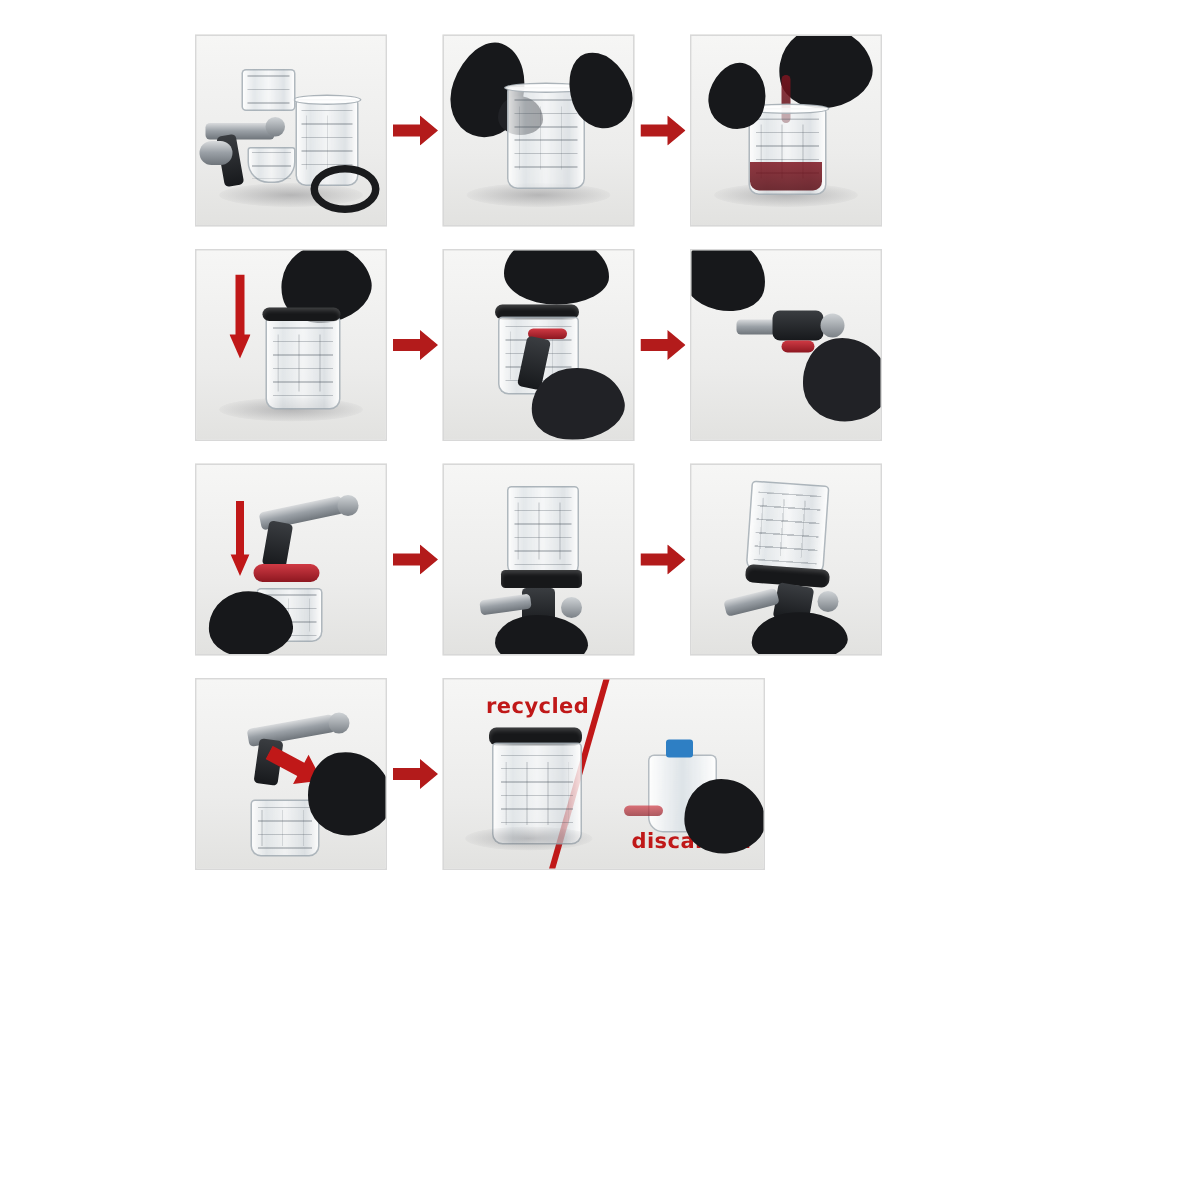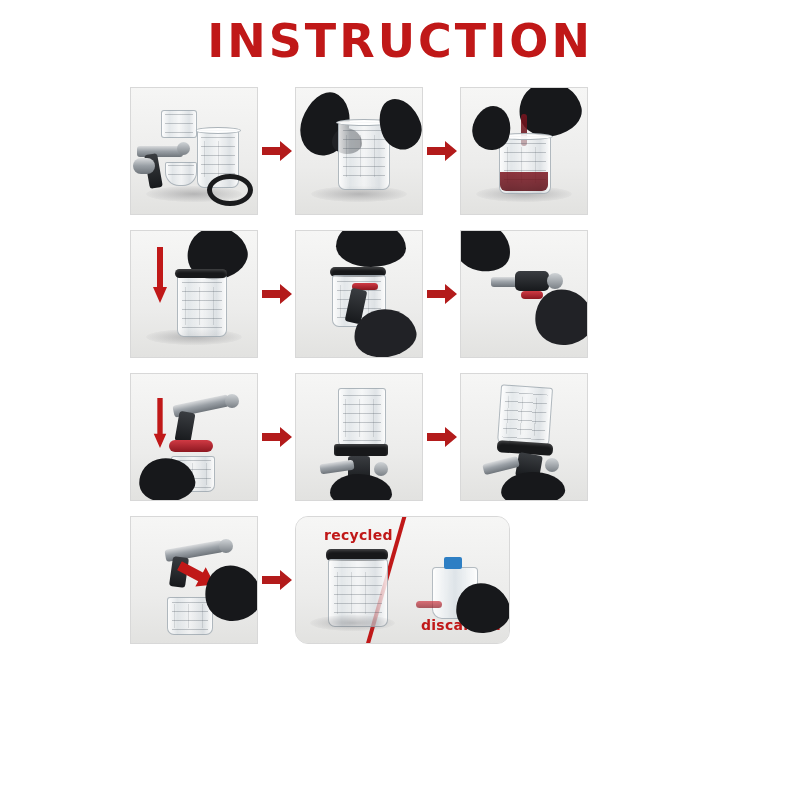--- a/index.html
+++ b/index.html
@@ -50,21 +50,20 @@
     width: 126px;
     height: 126px;
     border: 1px solid #d8d8d8;
     background: #f2f2f0;
     position: relative;
     overflow: hidden;
     flex: none;
   }
   .panel.wide {
     width: 213px;
-    border-radius: 13px;
   }
 
   .arrow {
     width: 37px;
     height: 126px;
     flex: none;
     display: flex;
     align-items: center;
     justify-content: center;
   }
@@ -212,21 +211,20 @@
     position: absolute;
     background: #2e7fc4;
     border-radius: 2px;
   }
 </style>
 </head>
 <body>
 
 <div class="page">
 
-  <h1 class="title">INSTRUCTION</h1>
 
   <div class="rows">
 
     <div class="row">
 
       <div class="panel">
         <div class="scene">
           <div class="shadow"></div>
 
           <div class="gun-body" style="left:6px; top:58px; width:46px; height:11px;"></div>

